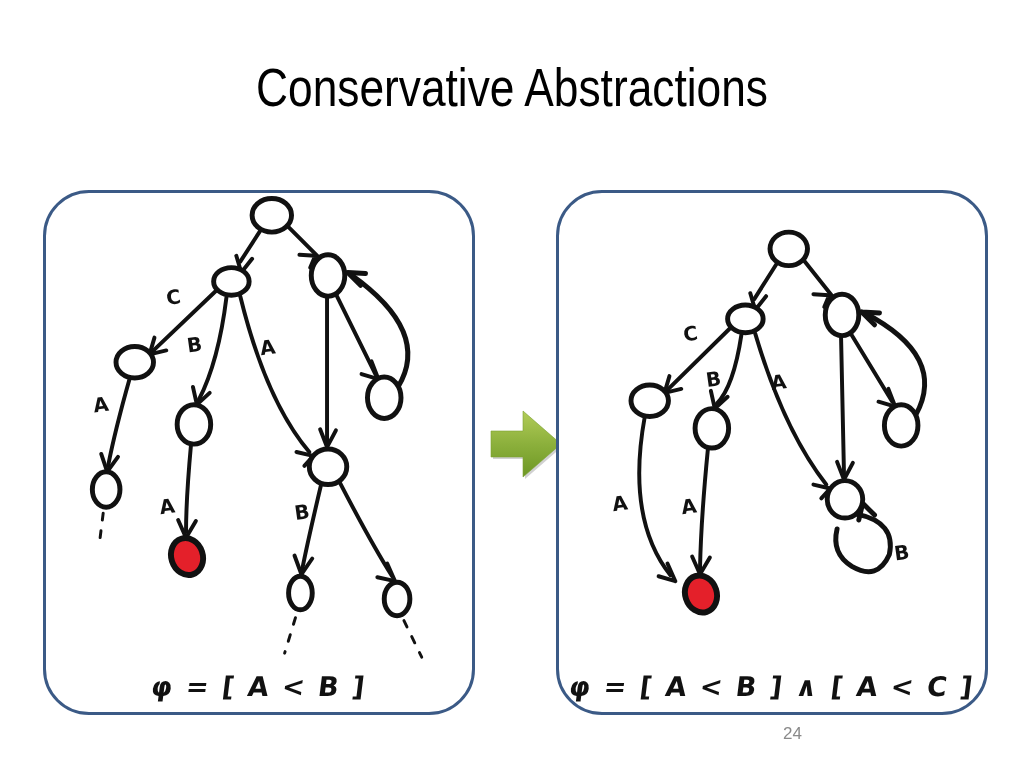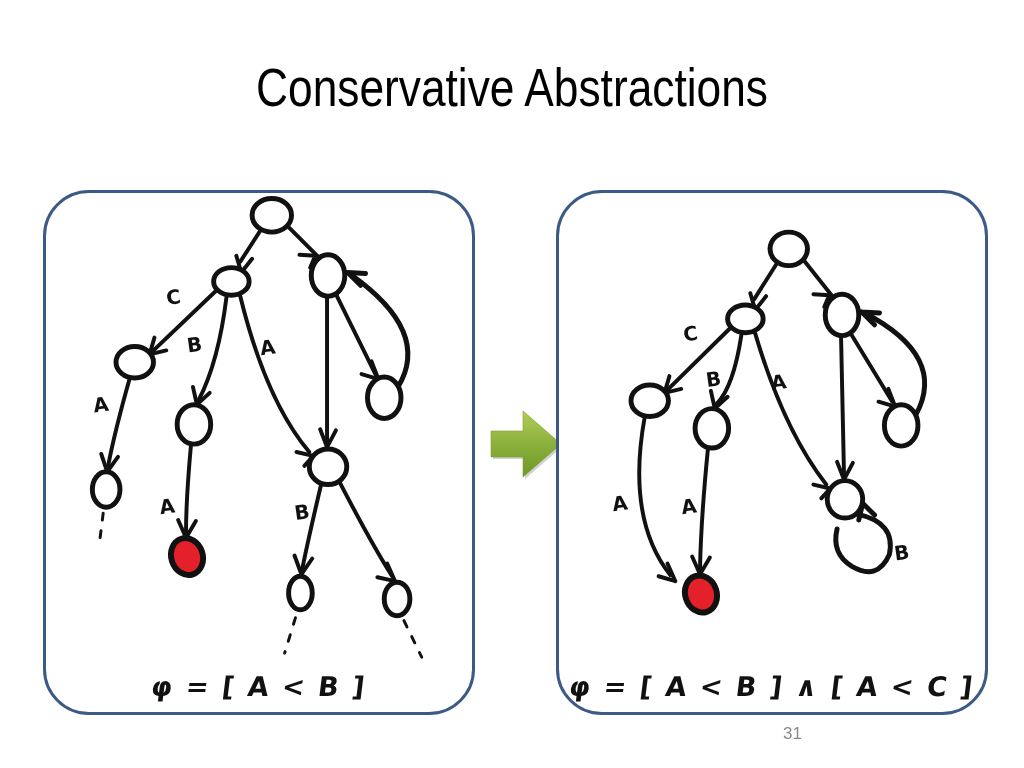--- a/index.html
+++ b/index.html
@@ -237,15 +237,15 @@
         <text x="772" y="389" transform="rotate(-8 772 389)">A</text>
         <text x="611" y="512" transform="rotate(-8 611 512)">A</text>
         <text x="681" y="515" transform="rotate(-8 681 515)">A</text>
         <text x="897" y="562" transform="rotate(-8 897 562)">B</text>
       </g>
     </svg>
 
     <div class="formula" id="formula-right">φ = [ A &lt; B ] ∧ [ A &lt; C ]</div>
   </div>
 
-  <div id="page-number">31</div>
+  <div id="page-number">24</div>
 
 </div>
 
 </body></html>

